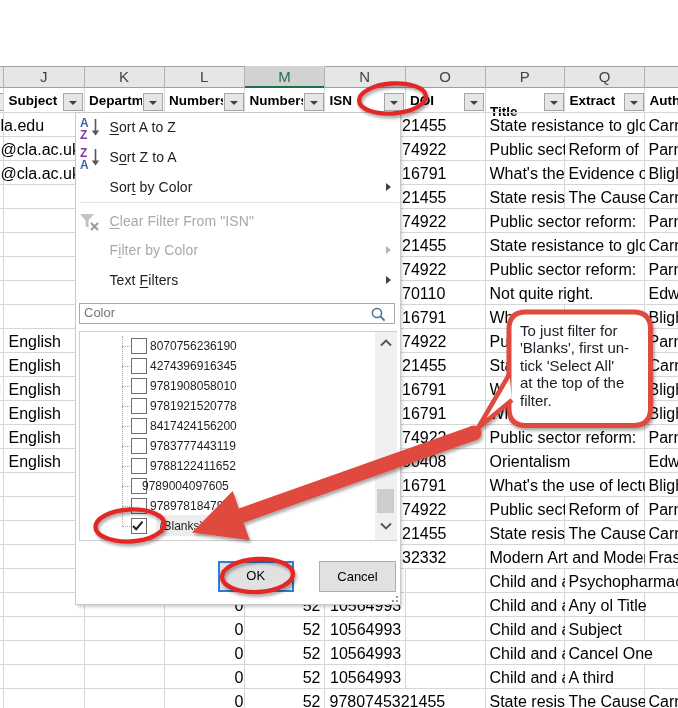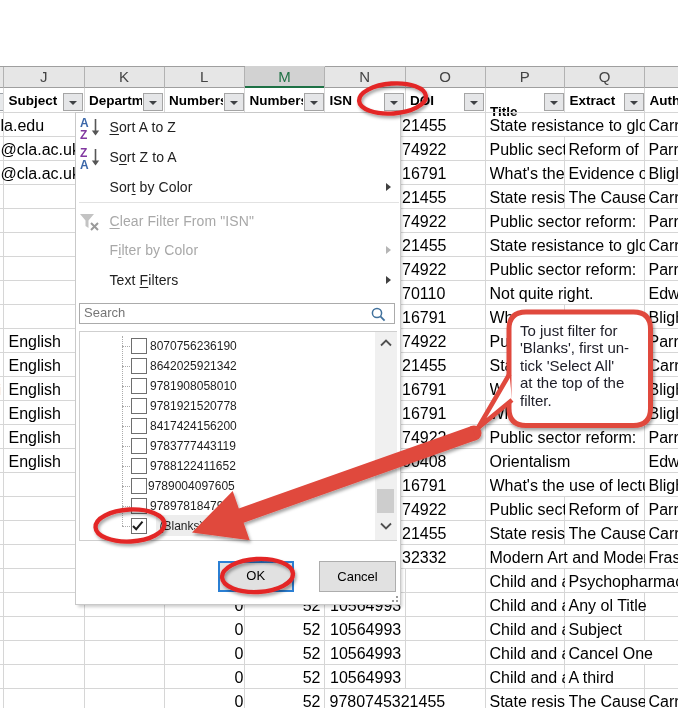--- a/index.html
+++ b/index.html
@@ -220,51 +220,51 @@
 <svg class="abs" style="left:78px;top:211px;" width="24" height="22" viewBox="0 0 24 22">
     <path d="M2 3 H16 L10.5 9.5 V17 L7.5 15 V9.5 Z" fill="#c3c3c3"></path>
     <path d="M13 12 L20 19 M20 12 L13 19" stroke="#9a9a9a" stroke-width="2"></path>
   </svg>
 <div class="mi dis" style="left:109.5px;top:210.5px;"><u>C</u>lear Filter From "ISN"</div>
 <div class="mi dis" style="left:109.5px;top:240px;">F<u>i</u>lter by Color</div>
 <div class="subarr" style="left:385.5px;top:246.1px;border-left-color:#b5b5b5;"></div>
 <div class="mi" style="left:109.5px;top:269.5px;">Text <u>F</u>ilters</div>
 <div class="subarr" style="left:385.5px;top:275.8px;"></div>
 <div class="abs" style="left:79px;top:302.5px;width:316px;height:21px;background:#fff;border:1px solid #ababab;box-sizing:border-box;"></div>
-<div class="abs" style="left:84px;top:305px;font-size:13px;color:#767676;">Search</div>
+<div class="abs" style="left:84px;top:305px;font-size:13px;color:#767676;">Color</div>
 <svg class="abs" style="left:370px;top:305.5px;" width="17" height="17" viewBox="0 0 17 17">
     <circle cx="7" cy="7" r="4.6" stroke="#41719c" stroke-width="1.5" fill="none"></circle>
     <path d="M10.4 10.4 L14.6 14.6" stroke="#41719c" stroke-width="1.8"></path>
   </svg>
 <div class="abs" style="left:79px;top:330.5px;width:318px;height:210px;background:#fff;border:1px solid #cfcfcf;box-sizing:border-box;"></div>
 <div class="abs" style="left:122px;top:336px;width:1px;height:190px;border-left:1px dotted #ababab;"></div>
 <div class="abs" style="left:122px;top:346px;width:8px;height:1px;border-top:1px dotted #ababab;"></div>
 <div class="cb" style="left:130.5px;top:338px;"></div>
 <div class="lbl" style="left:150px;top:338.5px;">8070756236190</div>
 <div class="abs" style="left:122px;top:366px;width:8px;height:1px;border-top:1px dotted #ababab;"></div>
 <div class="cb" style="left:130.5px;top:358px;"></div>
-<div class="lbl" style="left:150px;top:358.5px;">8642025921342</div>
+<div class="lbl" style="left:150px;top:358.5px;">4274396916345</div>
 <div class="abs" style="left:122px;top:386px;width:8px;height:1px;border-top:1px dotted #ababab;"></div>
 <div class="cb" style="left:130.5px;top:378px;"></div>
 <div class="lbl" style="left:150px;top:378.5px;">9781908058010</div>
 <div class="abs" style="left:122px;top:406px;width:8px;height:1px;border-top:1px dotted #ababab;"></div>
 <div class="cb" style="left:130.5px;top:398px;"></div>
 <div class="lbl" style="left:150px;top:398.5px;">9781921520778</div>
 <div class="abs" style="left:122px;top:426px;width:8px;height:1px;border-top:1px dotted #ababab;"></div>
 <div class="cb" style="left:130.5px;top:418px;"></div>
 <div class="lbl" style="left:150px;top:418.5px;">8417424156200</div>
 <div class="abs" style="left:122px;top:446px;width:8px;height:1px;border-top:1px dotted #ababab;"></div>
 <div class="cb" style="left:130.5px;top:438px;"></div>
 <div class="lbl" style="left:150px;top:438.5px;">9783777443119</div>
 <div class="abs" style="left:122px;top:466px;width:8px;height:1px;border-top:1px dotted #ababab;"></div>
 <div class="cb" style="left:130.5px;top:458px;"></div>
 <div class="lbl" style="left:150px;top:458.5px;">9788122411652</div>
 <div class="abs" style="left:122px;top:486px;width:8px;height:1px;border-top:1px dotted #ababab;"></div>
 <div class="cb" style="left:130.5px;top:478px;"></div>
-<div class="lbl" style="left:148px;top:478.5px;">9789004097605</div>
+<div class="lbl" style="left:142px;top:478.5px;">9789004097605</div>
 <div class="abs" style="left:122px;top:506px;width:8px;height:1px;border-top:1px dotted #ababab;"></div>
 <div class="cb" style="left:130.5px;top:498px;"></div>
 <div class="lbl" style="left:150px;top:498.5px;">9789781847943</div>
 <div class="abs" style="left:122px;top:526px;width:8px;height:1px;border-top:1px dotted #ababab;"></div>
 <div class="cb" style="left:130.5px;top:518px;"></div>
 <div class="abs" style="left:156px;top:515px;width:56px;height:21px;background:#ededed;"></div>
 <div class="lbl" style="left:159.5px;top:518.5px;">(Blanks)</div>
 <svg class="abs" style="left:130px;top:518px;" width="16" height="16" viewBox="0 0 16 16">
     <path d="M3 8 L6.2 11.2 L12.5 3.6" stroke="#1c1c1c" stroke-width="2" fill="none"></path>
   </svg>

